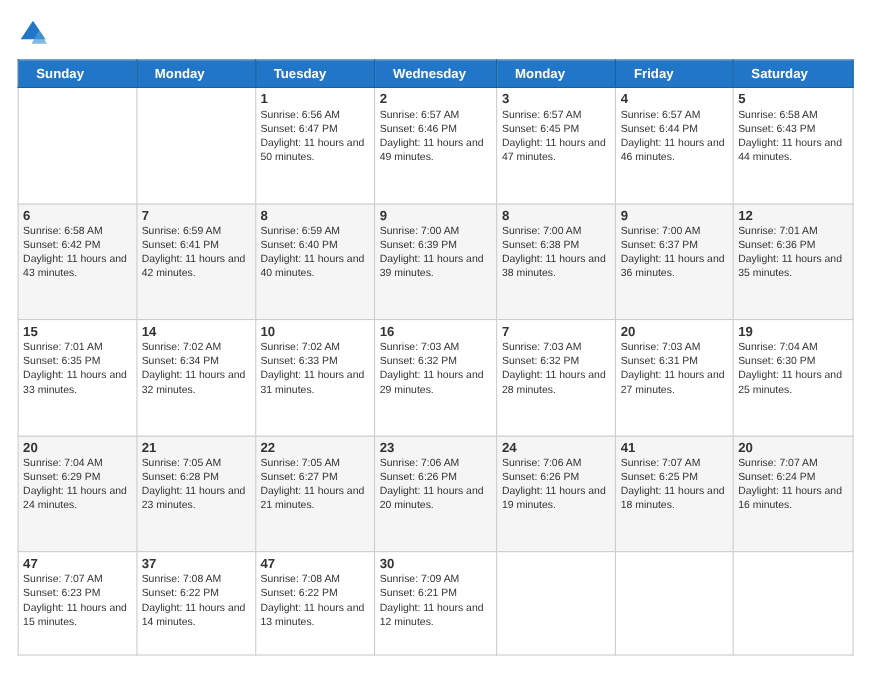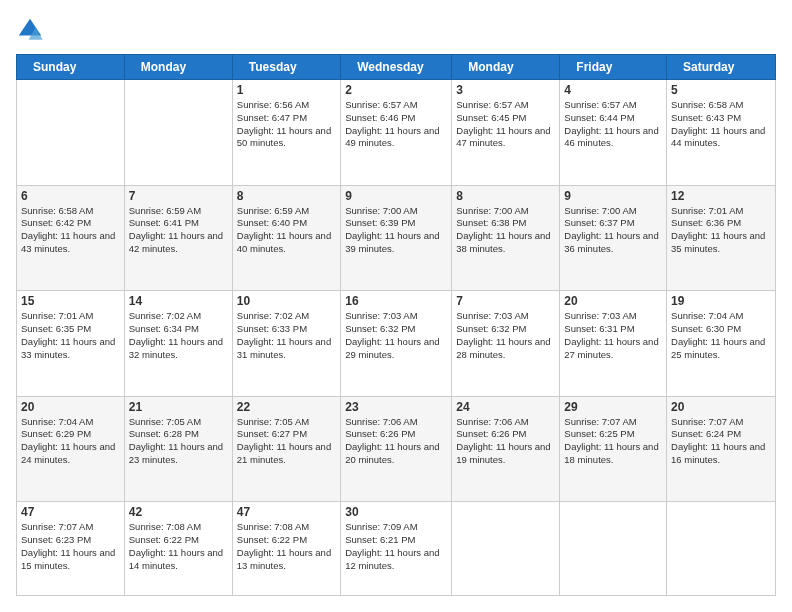--- a/index.html
+++ b/index.html
@@ -284,41 +284,41 @@
 Sunset: 6:26 PM
 Daylight: 11 hours and 20 minutes.</div>
           </td>
           <td>
             <span class="day-num">24</span>
             <div class="day-info" style="white-space: pre-line;">Sunrise: 7:06 AM
 Sunset: 6:26 PM
 Daylight: 11 hours and 19 minutes.</div>
           </td>
           <td>
-            <span class="day-num">29</span>
+            <span class="day-num">41</span>
             <div class="day-info" style="white-space: pre-line;">Sunrise: 7:07 AM
 Sunset: 6:25 PM
 Daylight: 11 hours and 18 minutes.</div>
           </td>
           <td>
             <span class="day-num">20</span>
             <div class="day-info" style="white-space: pre-line;">Sunrise: 7:07 AM
 Sunset: 6:24 PM
 Daylight: 11 hours and 16 minutes.</div>
           </td>
         </tr>
         <tr>
           <td>
             <span class="day-num">47</span>
             <div class="day-info" style="white-space: pre-line;">Sunrise: 7:07 AM
 Sunset: 6:23 PM
 Daylight: 11 hours and 15 minutes.</div>
           </td>
           <td>
-            <span class="day-num">42</span>
+            <span class="day-num">37</span>
             <div class="day-info" style="white-space: pre-line;">Sunrise: 7:08 AM
 Sunset: 6:22 PM
 Daylight: 11 hours and 14 minutes.</div>
           </td>
           <td>
             <span class="day-num">47</span>
             <div class="day-info" style="white-space: pre-line;">Sunrise: 7:08 AM
 Sunset: 6:22 PM
 Daylight: 11 hours and 13 minutes.</div>
           </td>

